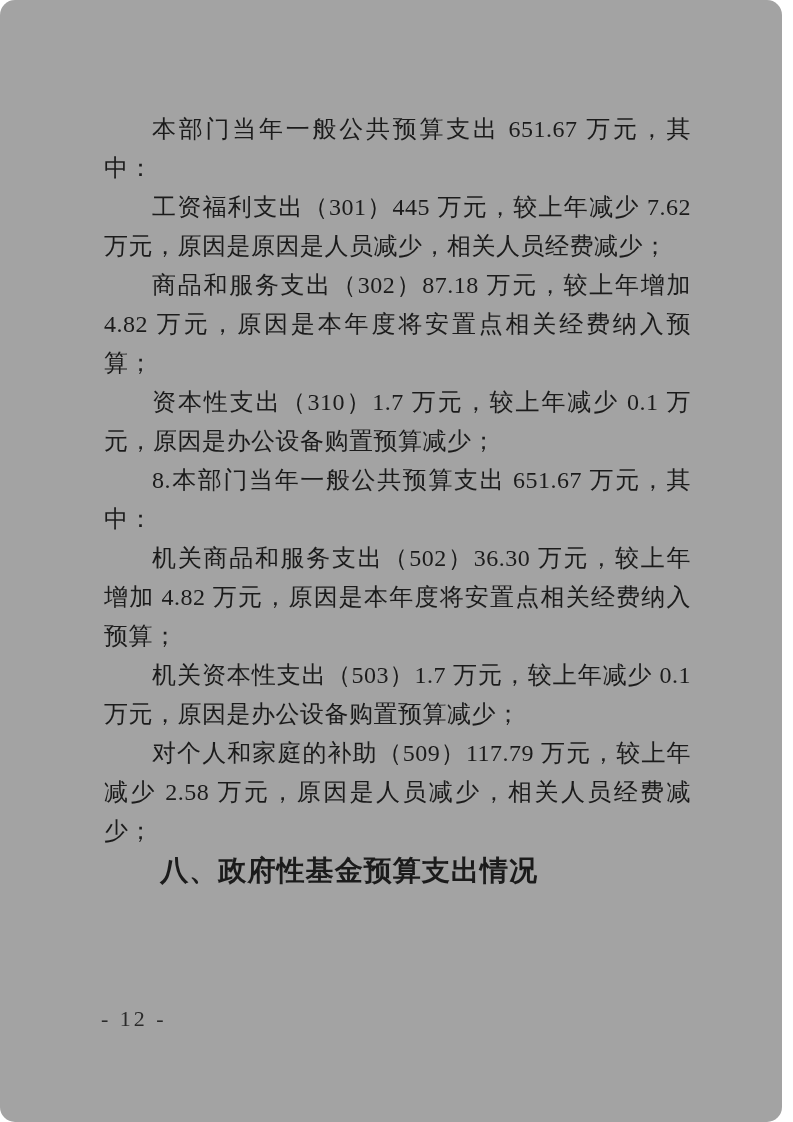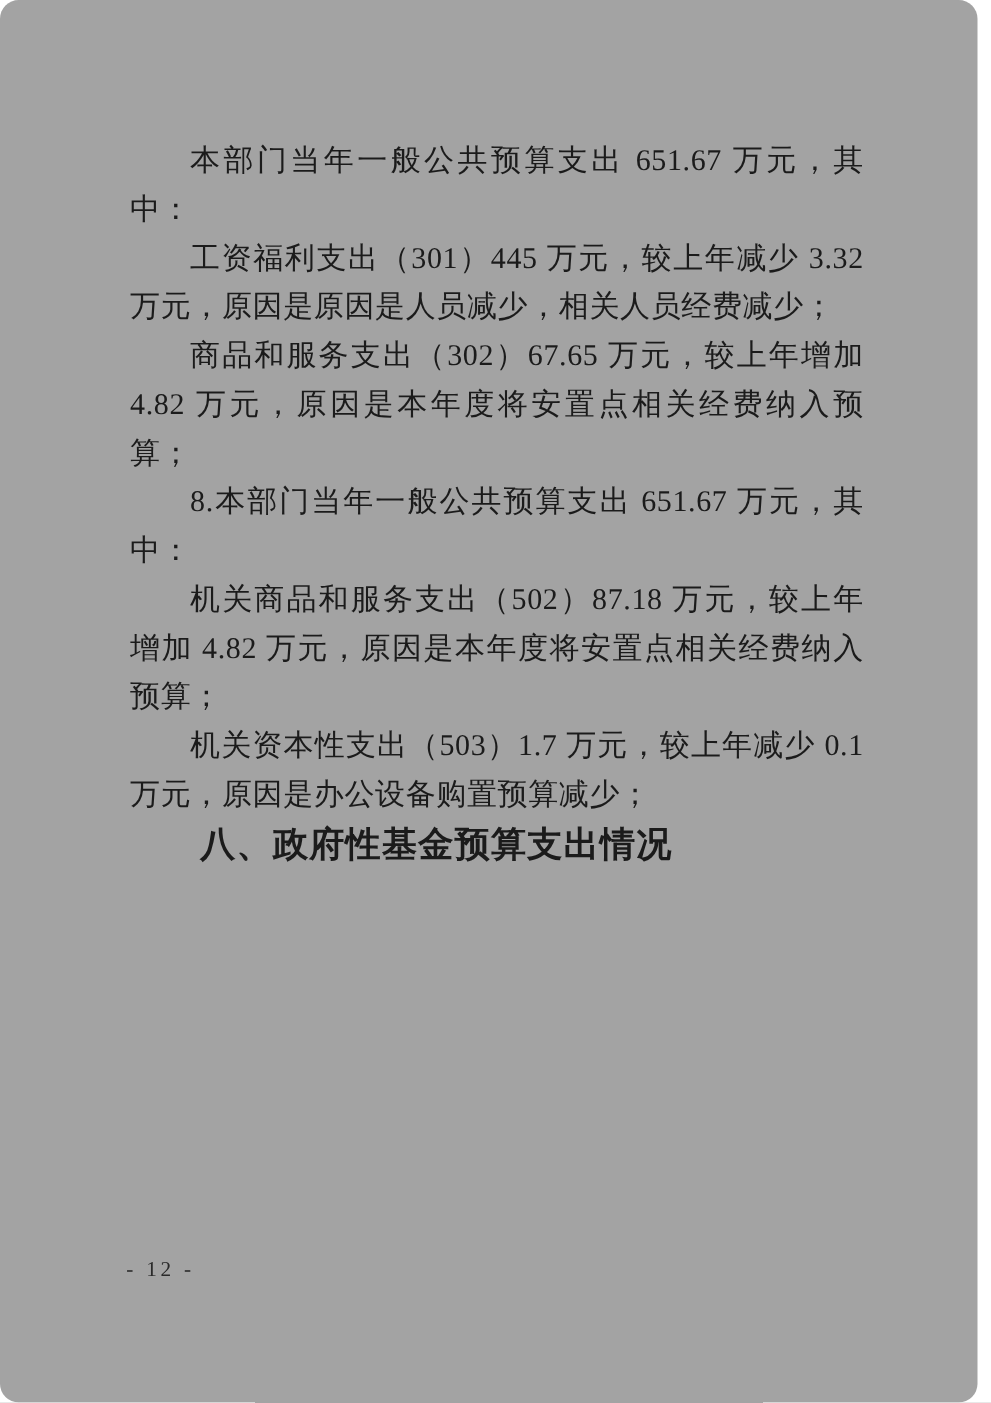--- a/index.html
+++ b/index.html
@@ -35,33 +35,35 @@
     margin: 0;
     text-indent: 2em;
     font-weight: bold;
     font-family: "Liberation Sans", "DejaVu Sans", sans-serif;
     letter-spacing: 1px;
   }
   .page-number {
     position: absolute;
     left: 101px;
     top: 1006px;
-    font-size: 17px;
+    font-size: 22px;
     letter-spacing: 3px;
     color: #2a2a2a;
   }
 </style>
 </head>
 <body>
 
 <div class="page">
   <main class="content">
     <p class="par">本部门当年一般公共预算支出 651.67 万元，其中：</p>
-    <p class="par">工资福利支出（301）445 万元，较上年减少 3.32 万元，原因是原因是人员减少，相关人员经费减少；</p>
-    <p class="par">商品和服务支出（302）67.65 万元，较上年增加 4.82 万元，原因是本年度将安置点相关经费纳入预算；</p>
+    <p class="par">工资福利支出（301）445 万元，较上年减少 7.62 万元，原因是原因是人员减少，相关人员经费减少；</p>
+    <p class="par">商品和服务支出（302）87.18 万元，较上年增加 4.82 万元，原因是本年度将安置点相关经费纳入预算；</p>
+    <p class="par">资本性支出（310）1.7 万元，较上年减少 0.1 万元，原因是办公设备购置预算减少；</p>
     <p class="par">8.本部门当年一般公共预算支出 651.67 万元，其中：</p>
-    <p class="par">机关商品和服务支出（502）87.18 万元，较上年增加 4.82 万元，原因是本年度将安置点相关经费纳入预算；</p>
+    <p class="par">机关商品和服务支出（502）36.30 万元，较上年增加 4.82 万元，原因是本年度将安置点相关经费纳入预算；</p>
     <p class="par">机关资本性支出（503）1.7 万元，较上年减少 0.1 万元，原因是办公设备购置预算减少；</p>
+    <p class="par">对个人和家庭的补助（509）117.79 万元，较上年减少 2.58 万元，原因是人员减少，相关人员经费减少；</p>
     <h3 class="heading">八、政府性基金预算支出情况</h3>
 
   </main>
   <div class="page-number">- 12 -</div>
 </div>
 
 </body></html>

